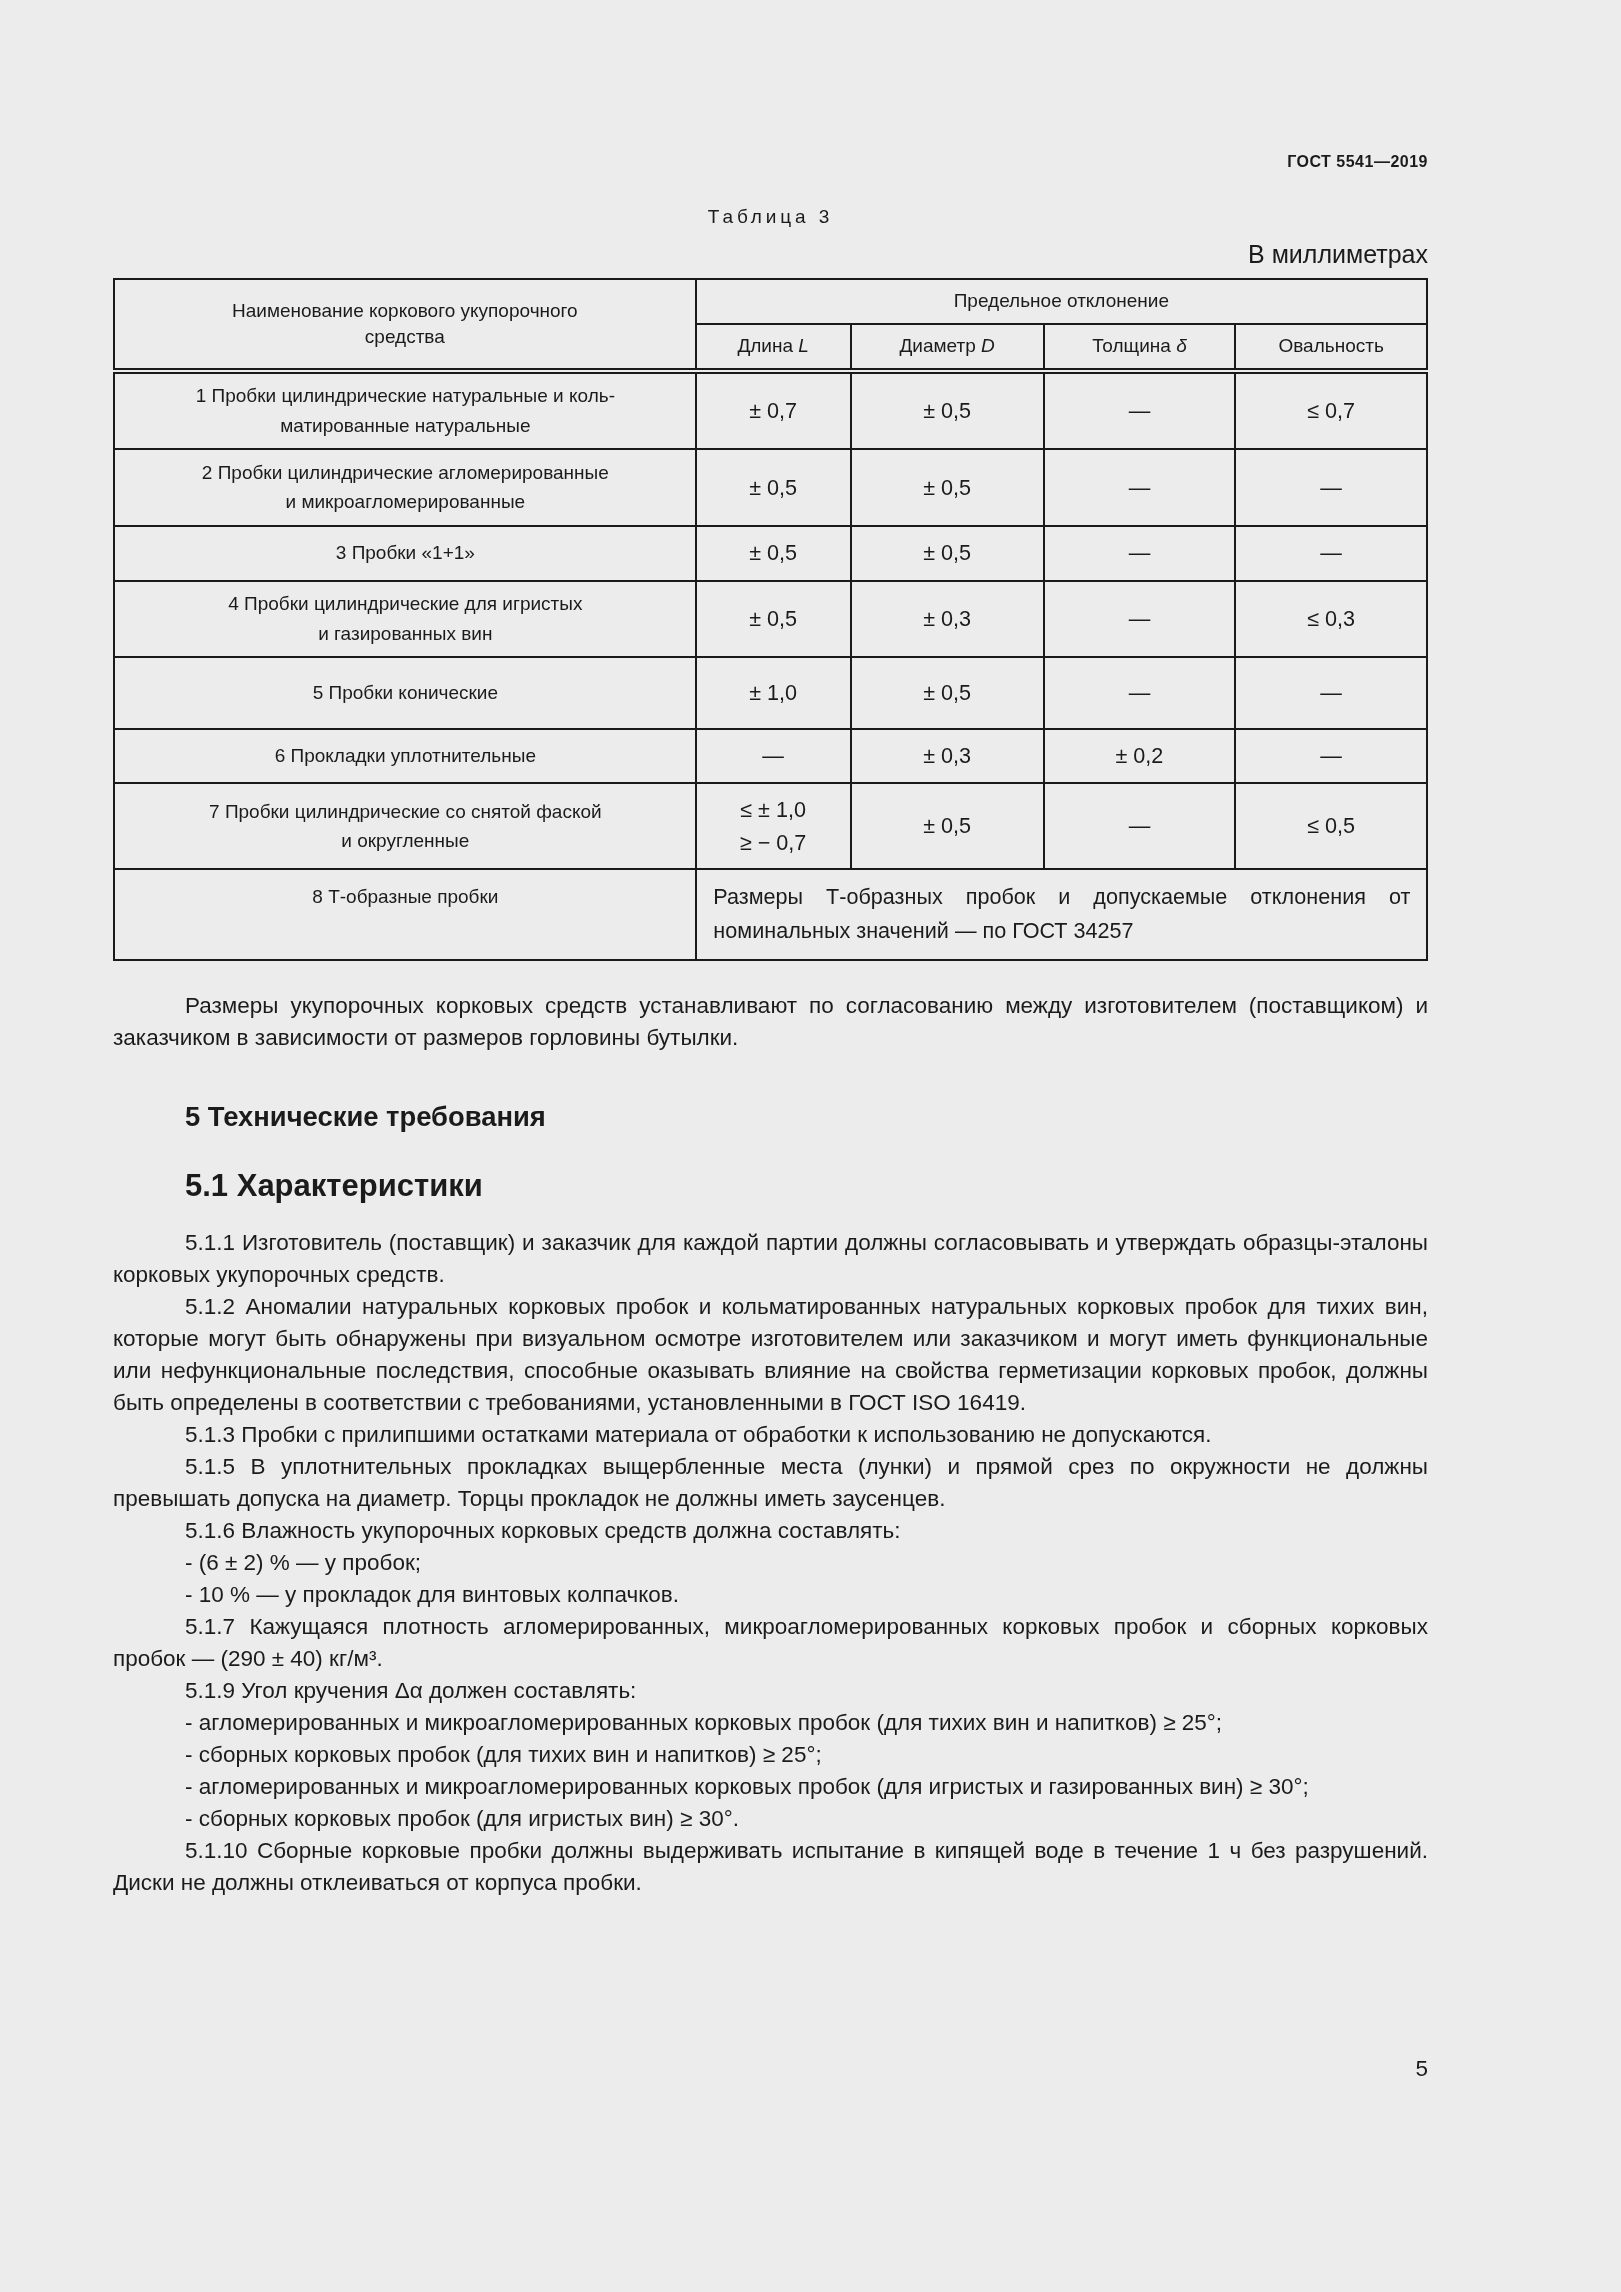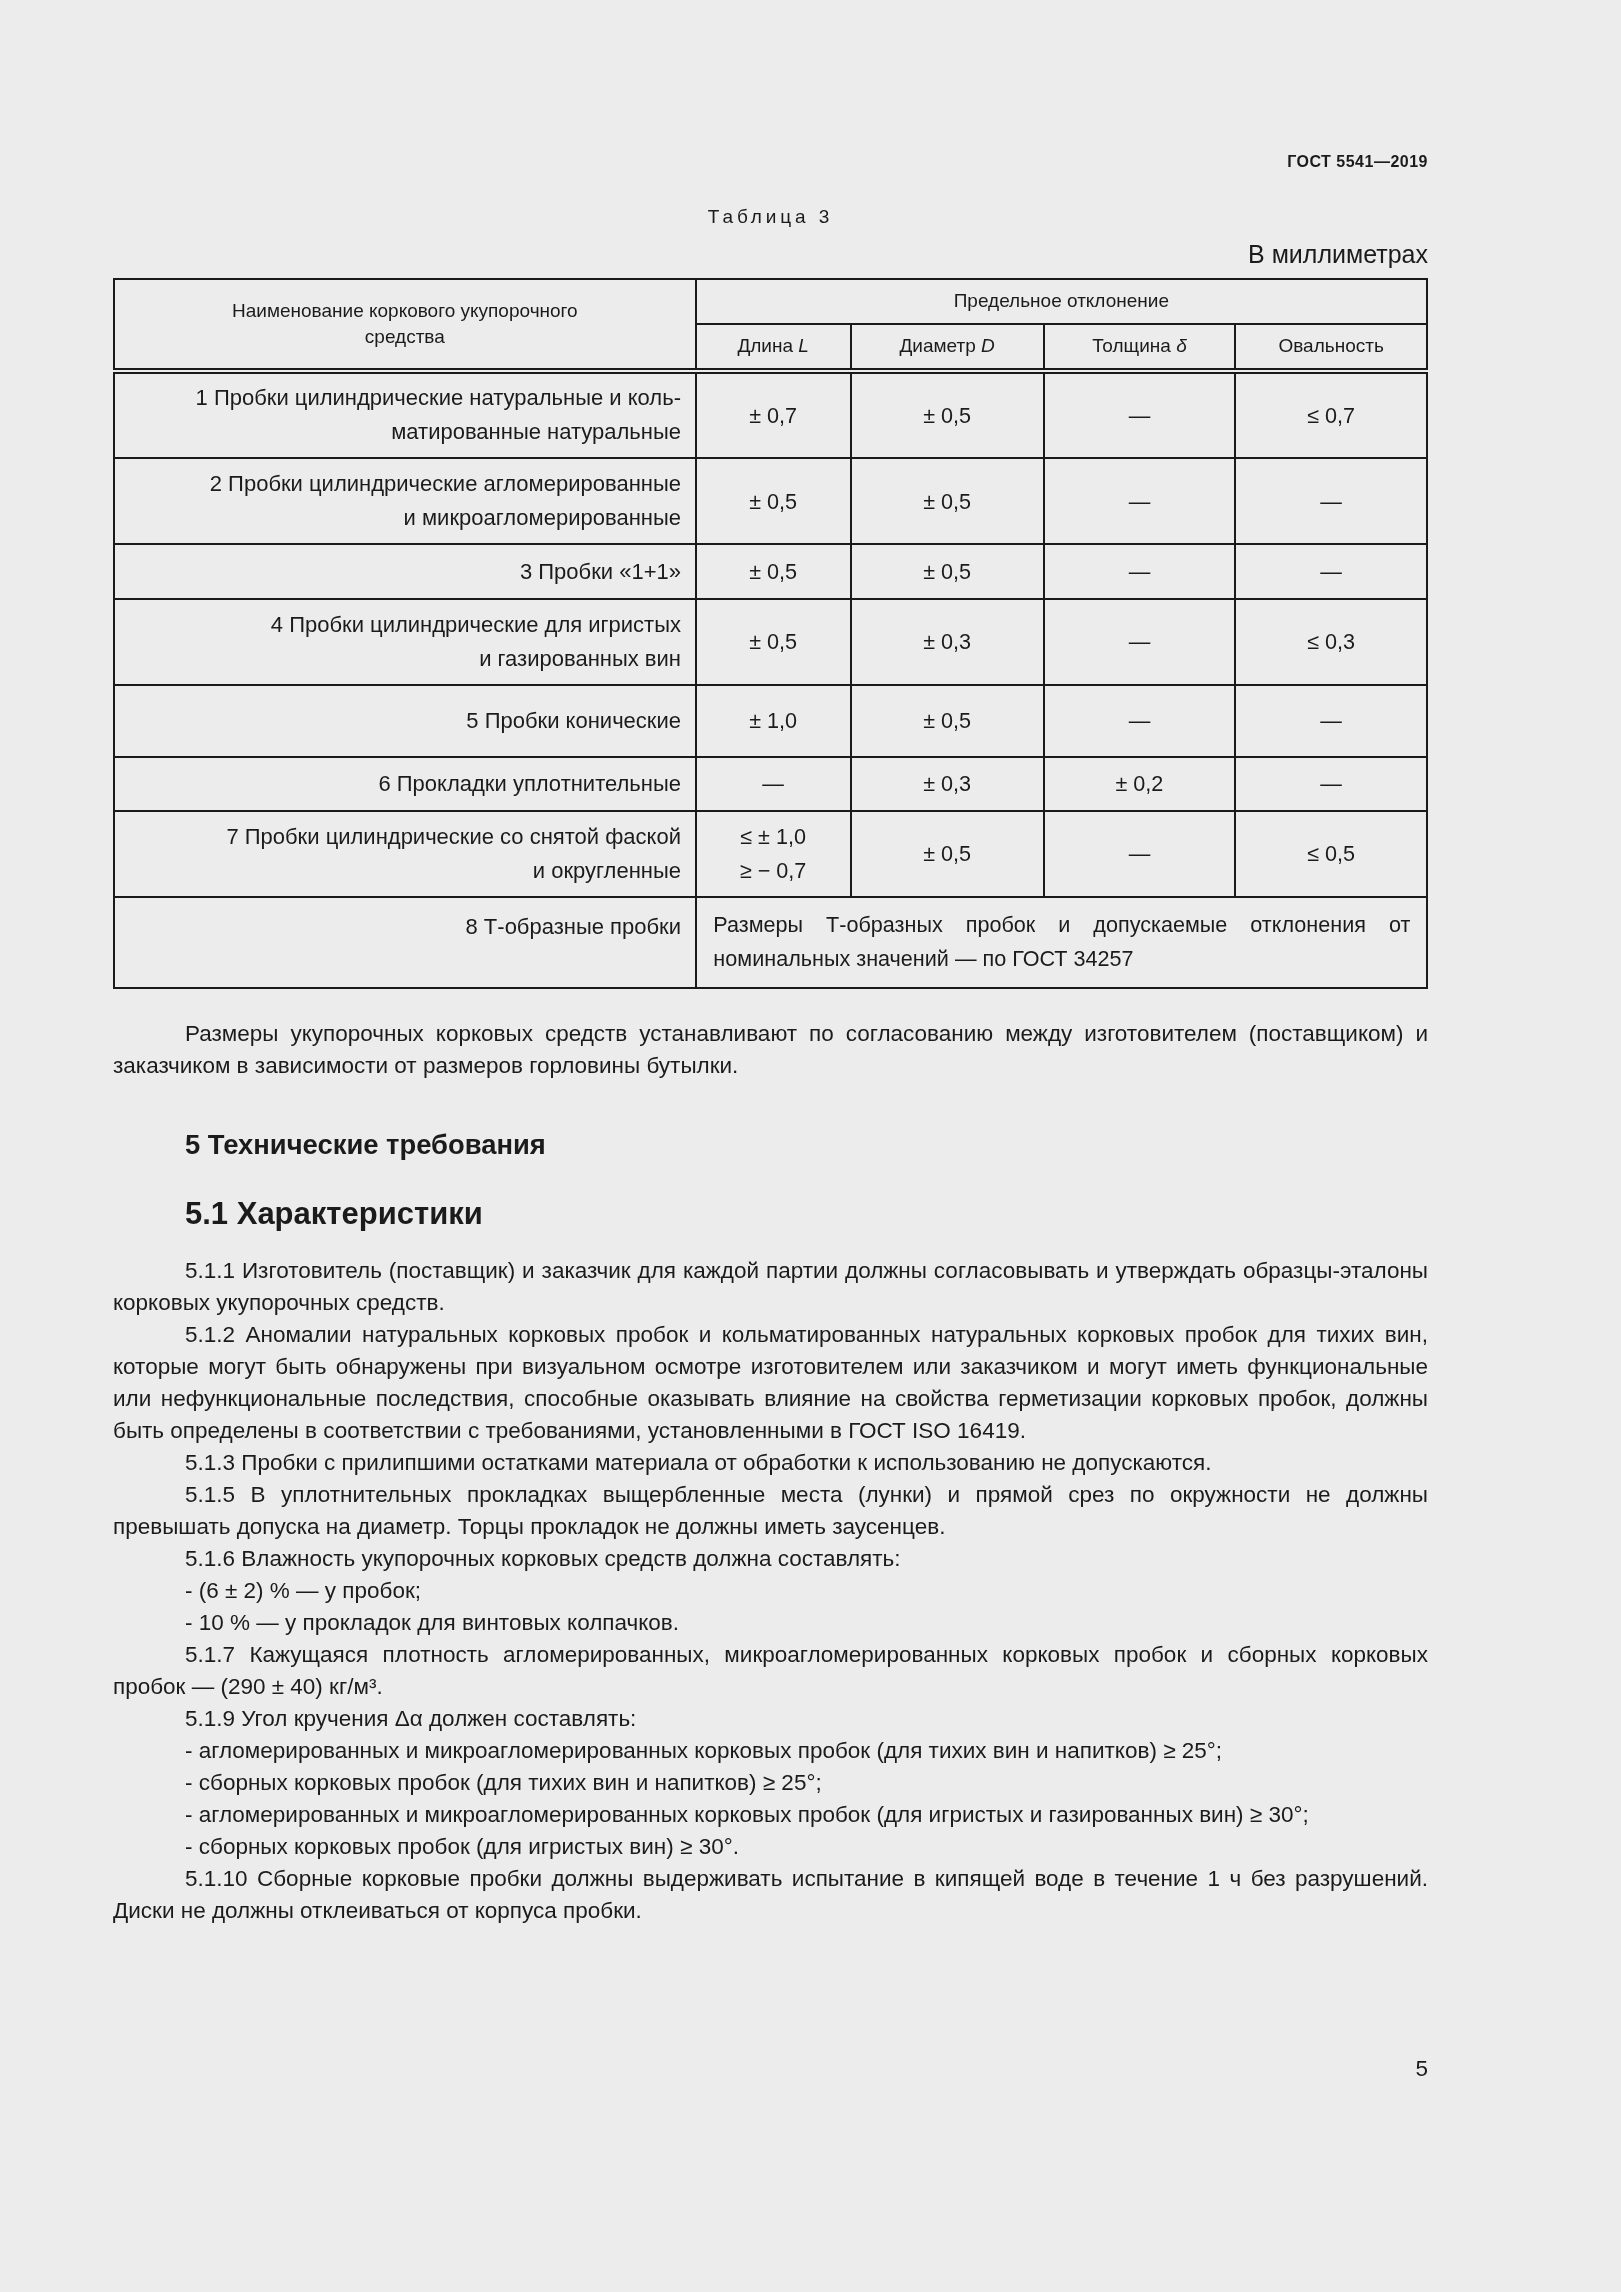--- a/index.html
+++ b/index.html
@@ -48,22 +48,22 @@
     text-align: center;
     vertical-align: middle;
     padding: 3.9px 5.9px;
     white-space: pre-line;
     line-height: 1.35;
   }
   tr.hdr-group { height: 45px; }
   tr.hdr-sub  { height: 47px; }
   .hdr-bottom { border-bottom: 6.9px double #1a1a1a !important; }
   td.c-name {
-    font-size: 22px;
-    text-align: right;
+    font-size: 19px;
+    text-align: center;
     vertical-align: middle;
     padding: 7.8px 13.7px 7.8px 14.7px;
     white-space: pre-line;
     line-height: 1.55;
   }
   td.c-val {
     font-size: 21.6px;
     text-align: center;
     vertical-align: middle;
     white-space: pre-line;

